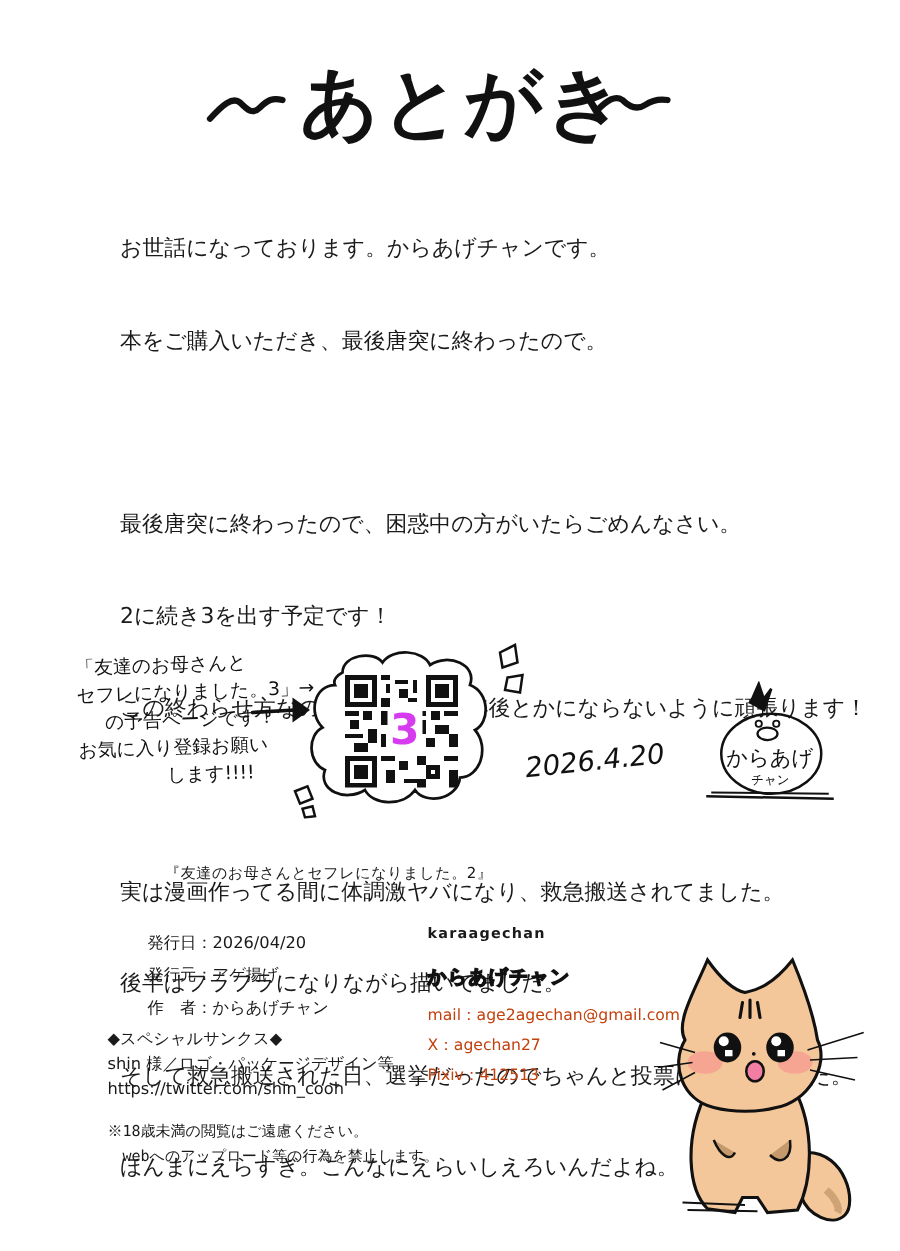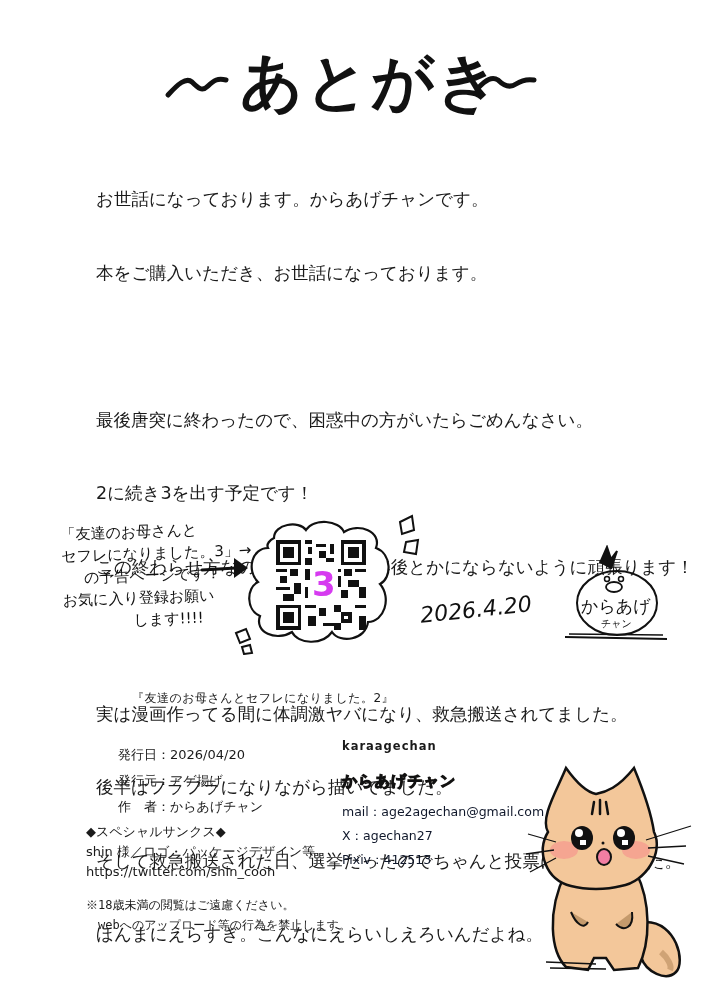--- a/index.html
+++ b/index.html
@@ -18,40 +18,40 @@
     .qr-cloud { left: 244px; top: 518px; width: 150px; height: 130px; }
     .date-sign { left: 420px; top: 597px; font-size: 22px; font-style: italic; transform: rotate(-6deg); }
     .sig { left: 555px; top: 545px; width: 120px; height: 95px; }
     .book-title { left: 92px; top: 690px; font-size: 12px; letter-spacing: 0.5px; margin-left: 40px; }
     .info { left: 86px; top: 742px; font-size: 13px; line-height: 26px; margin-left: 32px; }
     .info .row { display: block; }
     .thanks { left: 86px; top: 822px; font-size: 13px; line-height: 20px; }
     .author-block { left: 342px; top: 739px; }
     .author-romaji { font-size: 11.5px; letter-spacing: 1px; display: block; font-weight: bold; }
     .author-jp { font-size: 15px; font-weight: bold; display: block; margin-top: 19px; color: #a16207; -webkit-text-stroke: 1.2px #111; letter-spacing: 1px; }
-    .contacts { left: 342px; top: 800px; font-size: 12.5px; line-height: 24px; color: #0f172a; }
+    .contacts { left: 342px; top: 800px; font-size: 12.5px; line-height: 24px; color: #c2410c; }
     .contacts span { display:block; }
     .notice { left: 86px; top: 895px; font-size: 12px; line-height: 20px; font-family: "DejaVu Sans Mono", monospace; }
     .notice .ind { padding-left: 12px; display:block; }
     .cat { left: 526px; top: 762px; width: 180px; height: 235px; }
   </style>
 </head>
 <body>
 
 <div class="abs title-wrap">
   <svg width="460" height="110" viewBox="0 0 460 110" style="position:absolute;left:0;top:0">
     <path d="M38 73 C48 62,56 55,62 60 C68 66,72 70,78 64 C84 58,88 56,96 58" stroke="#111" stroke-width="5" fill="none" stroke-linecap="round"></path>
     <path d="M348 66 C356 58,362 54,368 58 C374 64,380 66,386 62 C392 58,398 57,404 58" stroke="#111" stroke-width="5" fill="none" stroke-linecap="round"></path>
   </svg>
   <span class="title-text">あとがき</span>
 </div>
 
 <div class="abs body-text">
   <p>お世話になっております。からあげチャンです。</p>
-  <p>本をご購入いただき、お世話になっております。</p>
+  <p>本をご購入いただき、最後唐突に終わったので。</p>
   <div class="gap"></div>
   <p>最後唐突に終わったので、困惑中の方がいたらごめんなさい。</p>
   <p>2に続き3を出す予定です！</p>
   <p>この終わらせ方なので、次回作も6年後とかにならないように頑張ります！</p>
   <div class="gap"></div>
   <p>実は漫画作ってる間に体調激ヤバになり、救急搬送されてました。</p>
   <p>後半はフラフラになりながら描いてました。</p>
   <p>そして救急搬送された日、選挙だったのでちゃんと投票にも行きました。</p>
   <p>ほんまにえらすぎ。こんなにえらいしえろいんだよね。</p>
   

